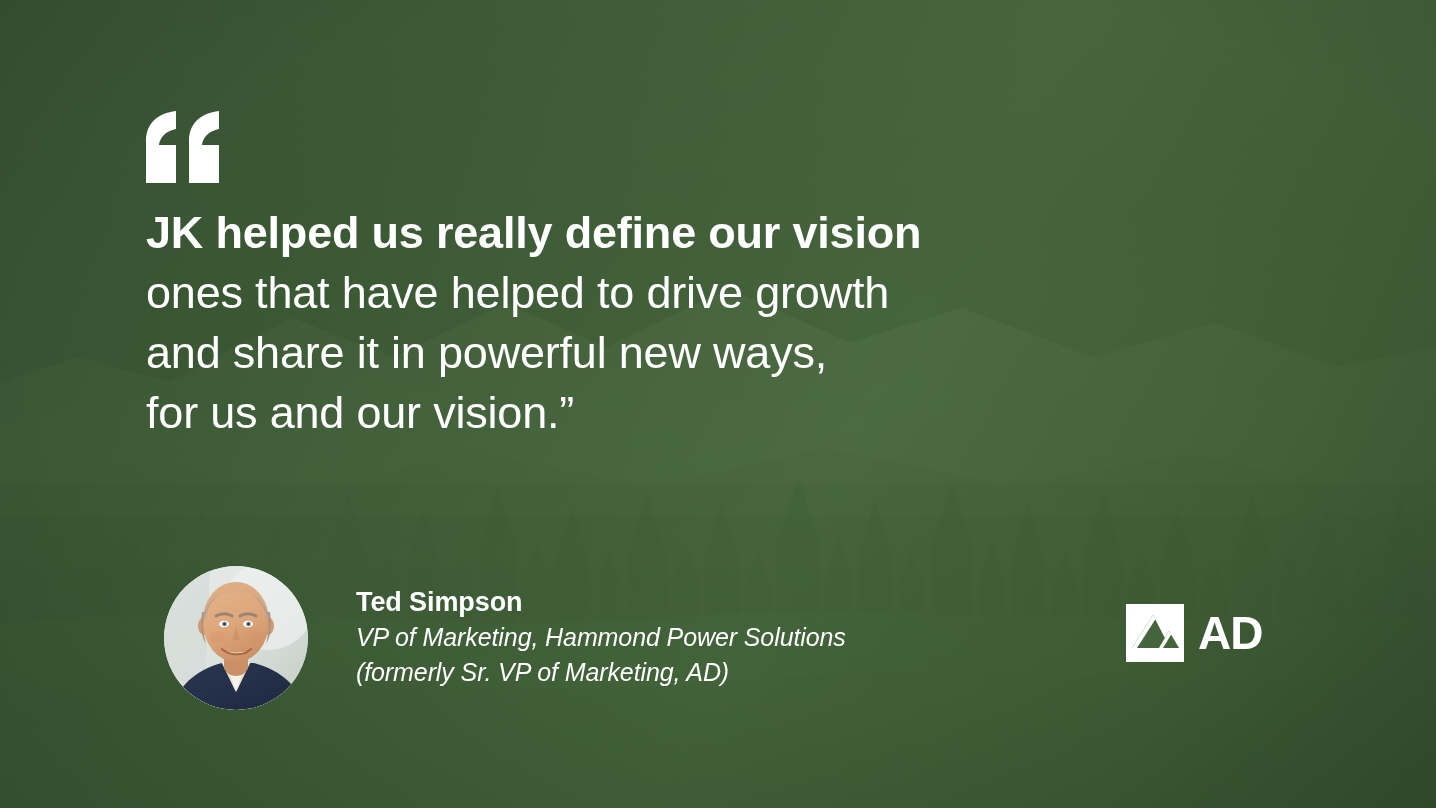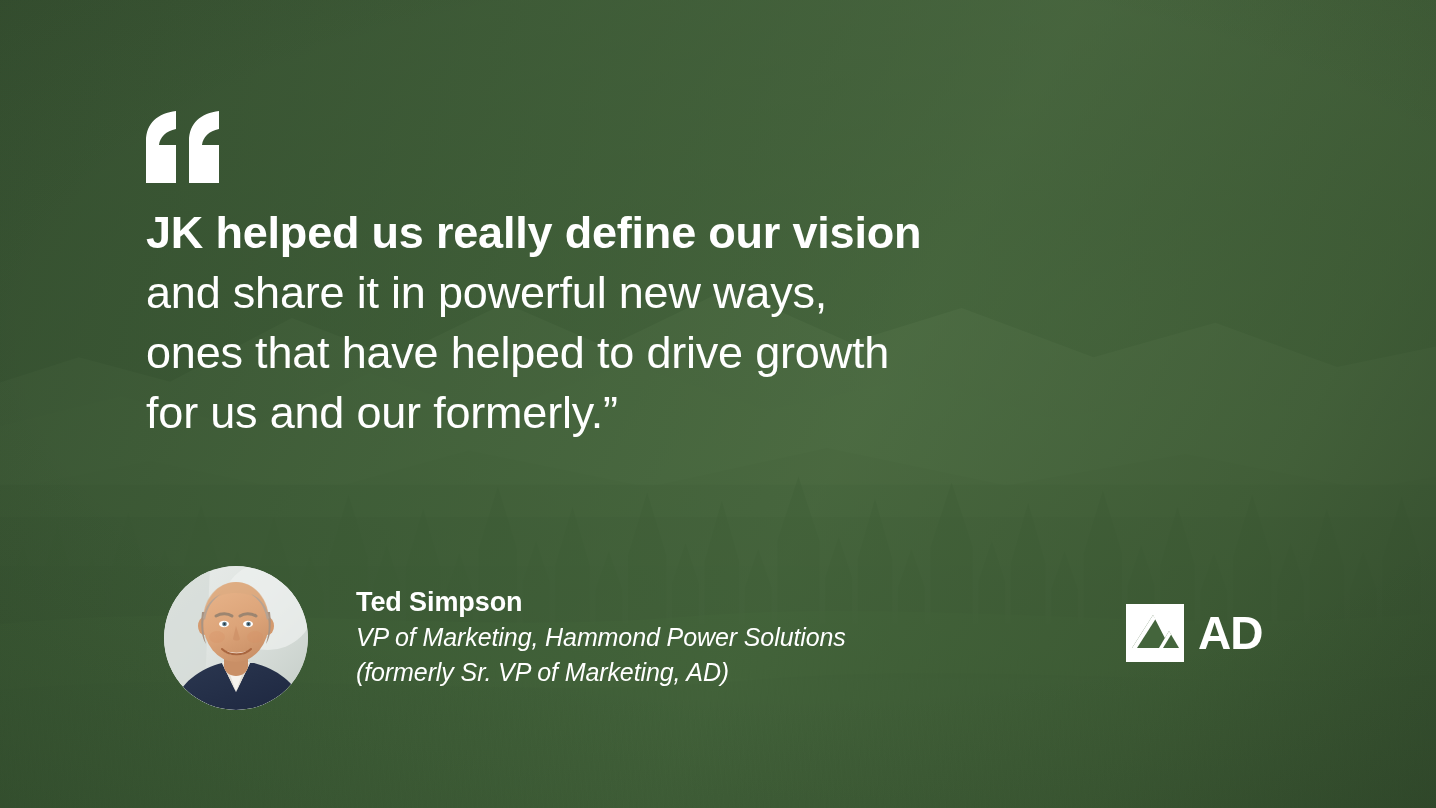--- a/index.html
+++ b/index.html
@@ -304,23 +304,23 @@
 
     <div class="quote-mark">
       <svg viewBox="0 0 76 72">
         <path d="M0,72 L0,30 C0,12 12,2 30,0 L30,18 C20,20 14,26 13,34 L30,34 L30,72 Z" fill="#ffffff"></path>
         <path d="M43,72 L43,30 C43,12 55,2 73,0 L73,18 C63,20 57,26 56,34 L73,34 L73,72 Z" fill="#ffffff"></path>
       </svg>
     </div>
 
     <div class="quote-block">
       <div class="quote-line strong">JK helped us really define our vision</div>
+      <div class="quote-line light">ones that have helped to drive growth</div>
       <div class="quote-line light">and share it in powerful new ways,</div>
-      <div class="quote-line light">ones that have helped to drive growth</div>
-      <div class="quote-line light">for us and our formerly.”</div>
+      <div class="quote-line light">for us and our vision.”</div>
     </div>
 
     <div class="attribution">
 
       <div class="avatar">
         <svg viewBox="0 0 144 144">
           <defs>
             <clipPath id="avatarClip">
                 <circle cx="72" cy="72" r="72"></circle>
               </clipPath>

